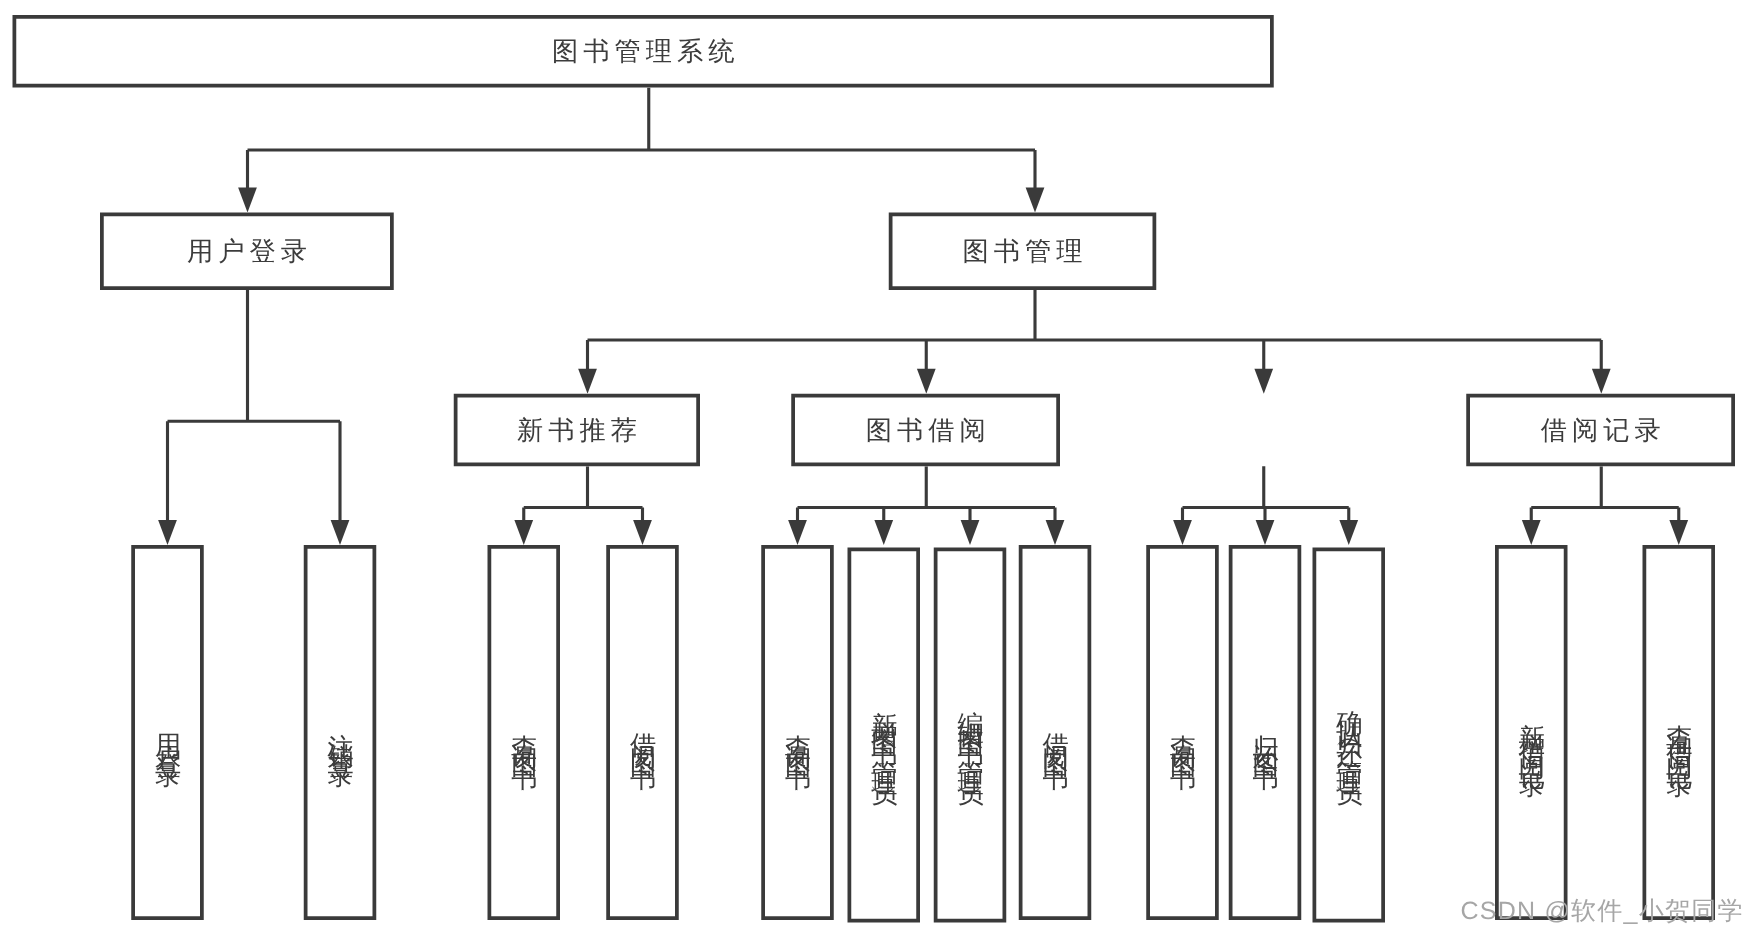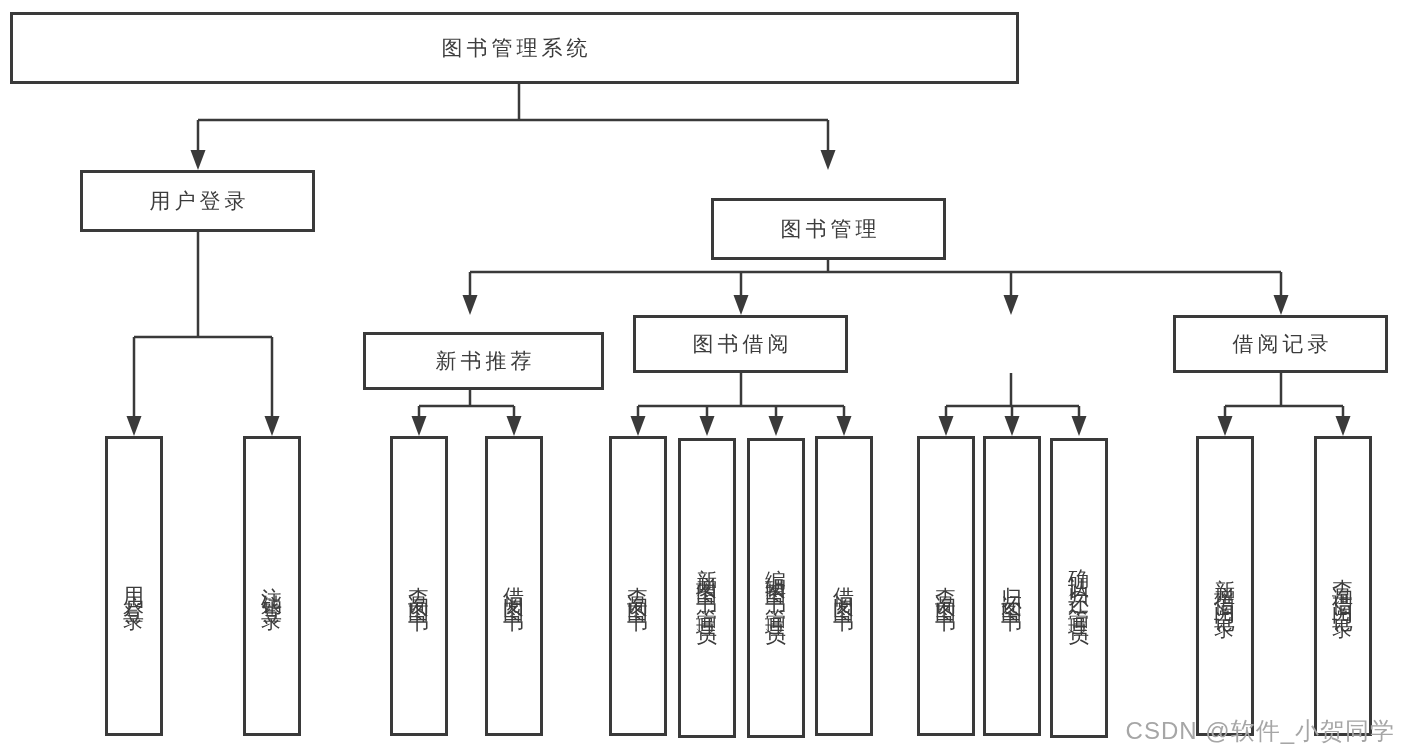--- a/index.html
+++ b/index.html
@@ -43,21 +43,21 @@
     color:var(--text);
     font-size:21px;
     letter-spacing:8px;
     z-index:2;
     line-height:1;
   }
   .watermark{
     position:absolute;
     top:715px;right:10px;
     color:var(--wm);
-    font-size:24px;
+    font-size:20px;
     letter-spacing:1px;
     z-index:3;
     white-space:nowrap;
   }
 </style>
 </head>
 <body>
 
 <div class="stage">
 
@@ -120,32 +120,32 @@
       <polygon points="768.5,416 783.5,416 776,436"></polygon>
       <polygon points="836.5,416 851.5,416 844,436"></polygon>
       <polygon points="938.5,416 953.5,416 946,436"></polygon>
       <polygon points="1004.5,416 1019.5,416 1012,436"></polygon>
       <polygon points="1071.5,416 1086.5,416 1079,436"></polygon>
       <polygon points="1217.5,416 1232.5,416 1225,436"></polygon>
       <polygon points="1335.5,416 1350.5,416 1343,436"></polygon>
     </g>
   </svg>
 
-  <div class="hbox" style="left:10px;top:12px;width:1009px;height:72px;">
+  <div class="hbox" style="left:10px;top:12px;width:1009px;height:58px;">
     <span>图书管理系统</span>
   </div>
 
   <div class="hbox" style="left:80px;top:170px;width:235px;height:62px;">
     <span>用户登录</span>
   </div>
-  <div class="hbox" style="left:711px;top:170px;width:235px;height:62px;margin-top:28px;">
+  <div class="hbox" style="left:711px;top:170px;width:214px;height:62px;">
     <span>图书管理</span>
   </div>
 
-  <div class="hbox" style="left:363px;top:332px;width:241px;height:58px;font-family:Liberation Serif, serif;">
+  <div class="hbox" style="left:363px;top:315px;width:197px;height:58px;font-family:Liberation Serif, serif;">
     <span>新书推荐</span>
   </div>
   <div class="hbox" style="left:633px;top:315px;width:215px;height:58px;text-align:right;">
     <span>图书借阅</span>
   </div>
   <div class="hbox" style="left:1173px;top:315px;width:215px;height:58px;">
     <span>借阅记录</span>
   </div>
 
   <div class="leaf" style="left:105px;top:436px;">

